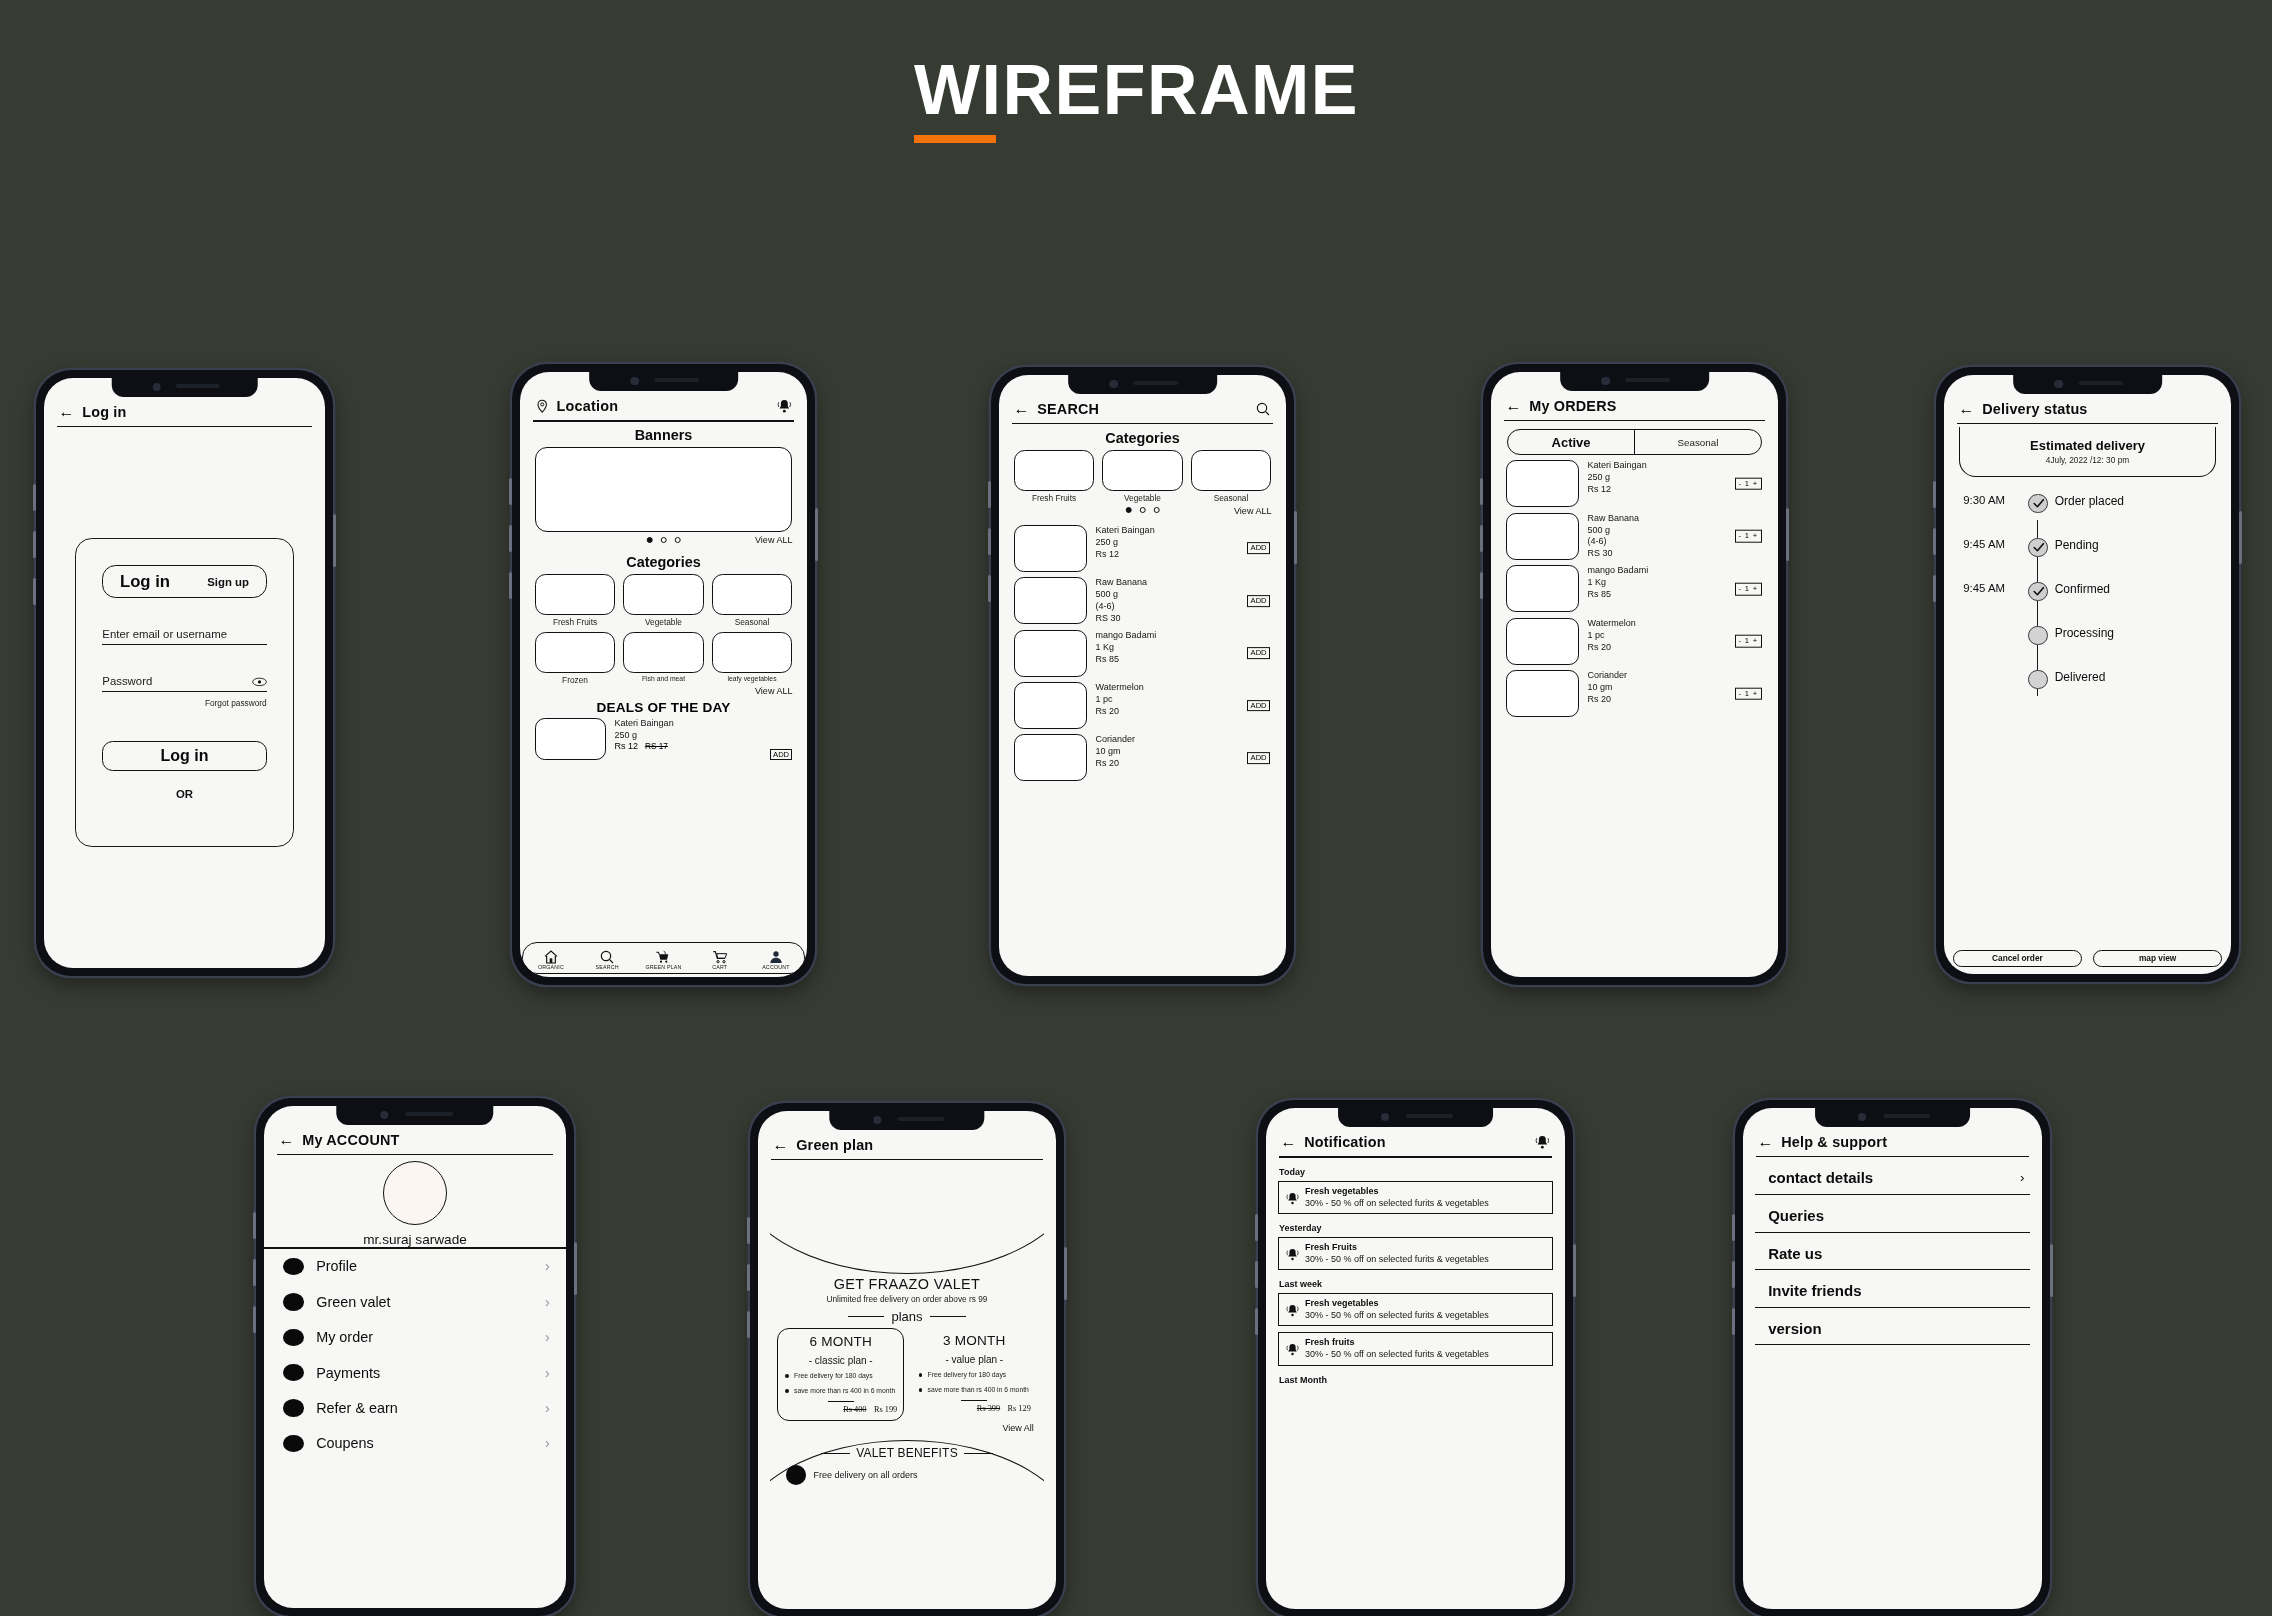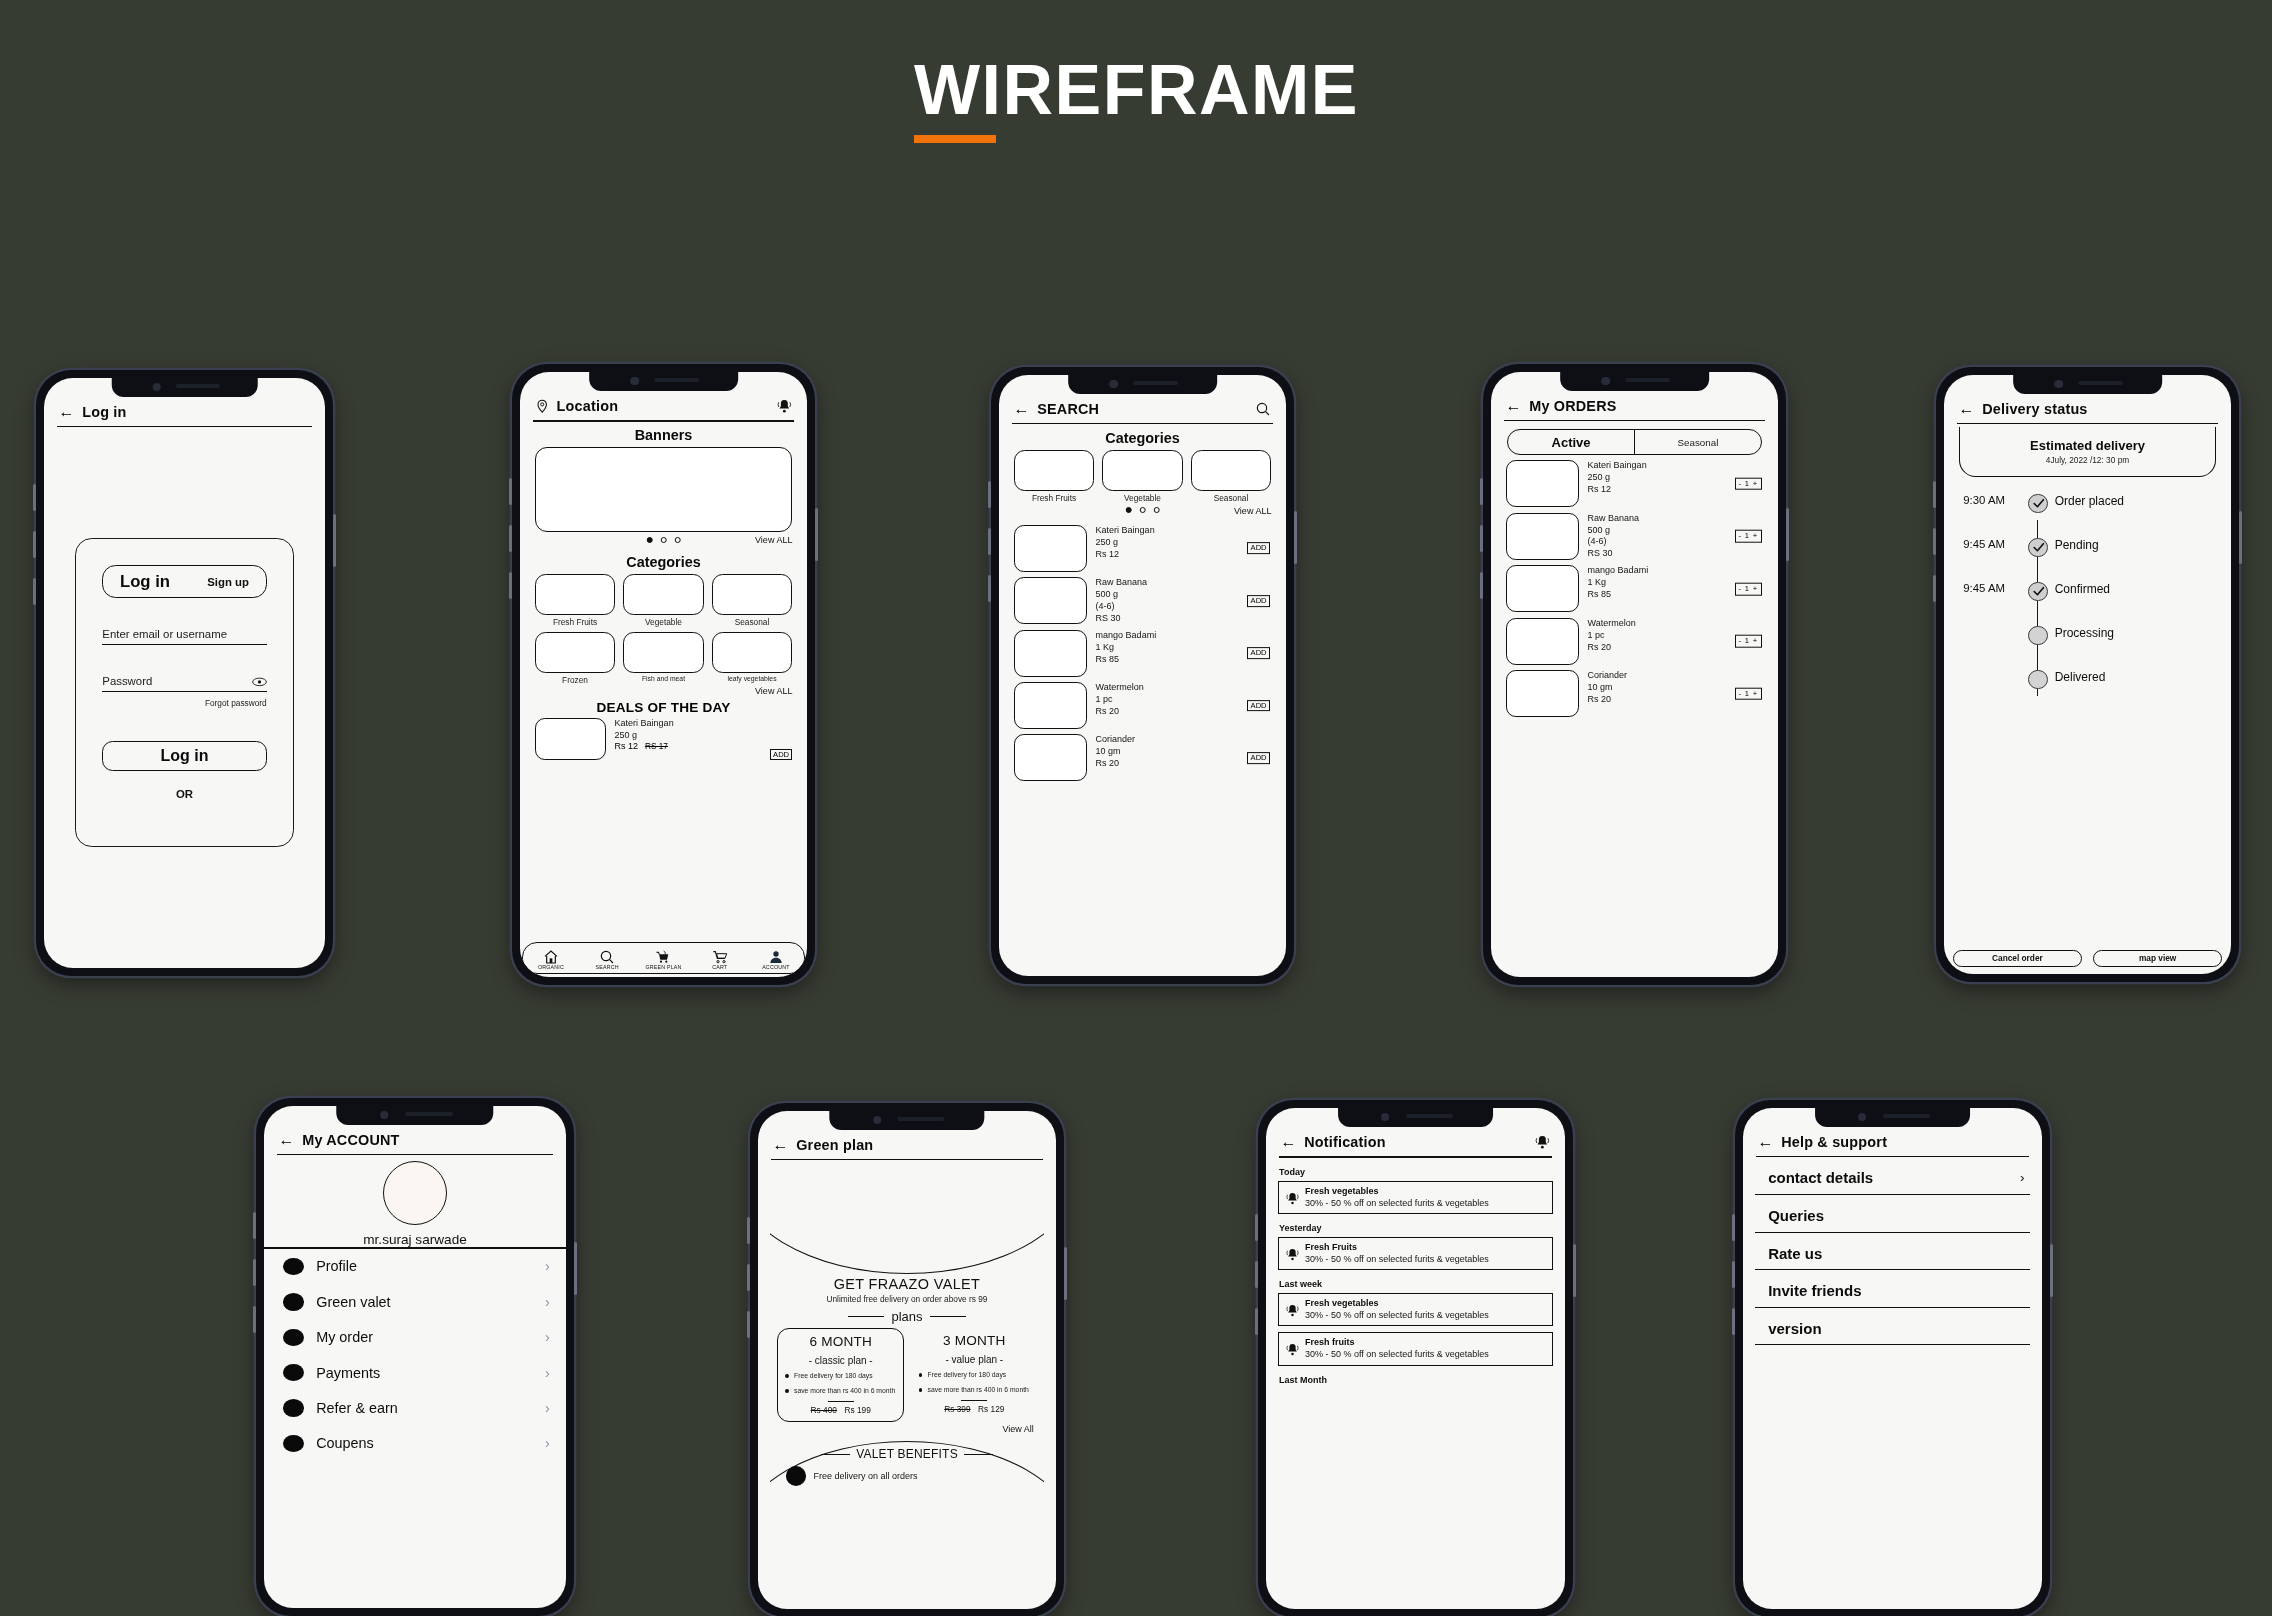--- a/index.html
+++ b/index.html
@@ -222,21 +222,21 @@
   .gp-plans-h .tx { font-size: 13px; color: #111; }
   .plans { display: flex; gap: 7.6px; margin: 4.5px 7.6px 0 7.6px; }
   .plan { flex: 1; padding: 4.5px 6px 6px 6px; }
   .plan.sel { border: 1.7px solid #111; border-radius: 12px; }
   .plan .pm { text-align: center; font-size: 13.6px; color: #111; letter-spacing: 0.2px; }
   .plan .pn { text-align: center; font-size: 10px; color: #111; margin-top: 6px; }
   .plan ul { list-style: none; margin-top: 5.3px; }
   .plan li { font-size: 6.8px; color: #1c1c1c; line-height: 1.45; padding-left: 9.8px; position: relative; margin-bottom: 5.3px; }
   .plan li::before { content: ""; position: absolute; left: 0.8px; top: 3px; width: 3.8px; height: 3.8px; border-radius: 50%; background: #111; }
   .plan .sep { width: 26px; height: 1.1px; background: #111; margin: 1.5px auto 3px auto; }
-  .plan .prices { text-align: center; font-size: 8.3px; color: #111; }
+  .plan .prices { text-align: right; font-size: 8.3px; color: #111; font-family: Liberation Serif, serif; }
   .plan .prices .old { text-decoration: line-through; margin-right: 5.3px; }
   .gp-viewall { text-align: right; font-size: 9px; color: #111; margin: 1.5px 10.6px 0 0; }
   .gp-bot { position: relative; height: 61px; overflow: hidden; margin-top: 1.5px; }
   .gp-arc2 {
     position: absolute; left: -12%; top: 6px; width: 124%; height: 197px;
     border: 1.5px solid #111; border-radius: 50%;
   }
   .gp-vb { position: relative; display: flex; align-items: center; justify-content: center; gap: 6px; padding-top: 12px; }
   .gp-vb .ln { width: 29px; height: 1.1px; background: #111; }
   .gp-vb .tx { font-size: 12px; color: #111; letter-spacing: 0.2px; }

